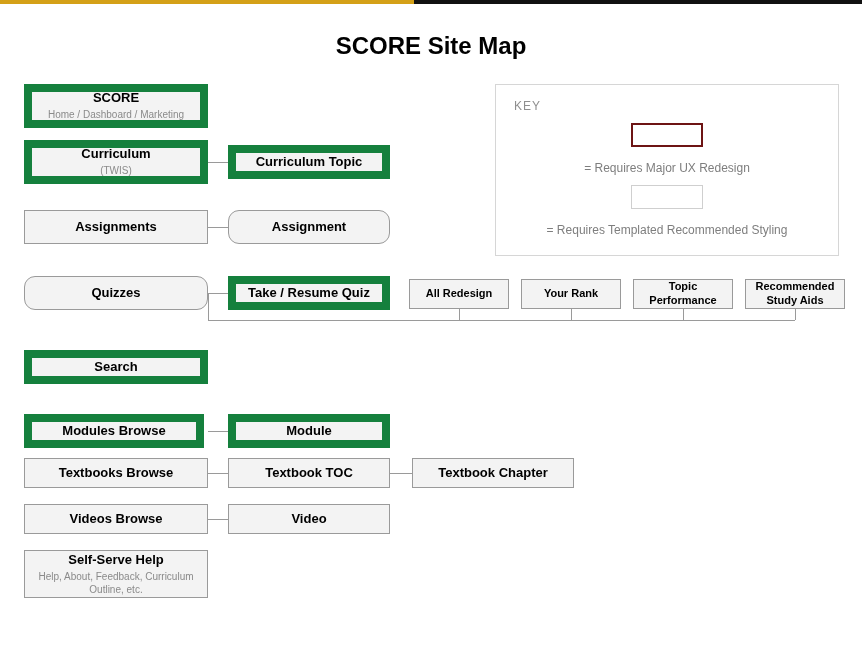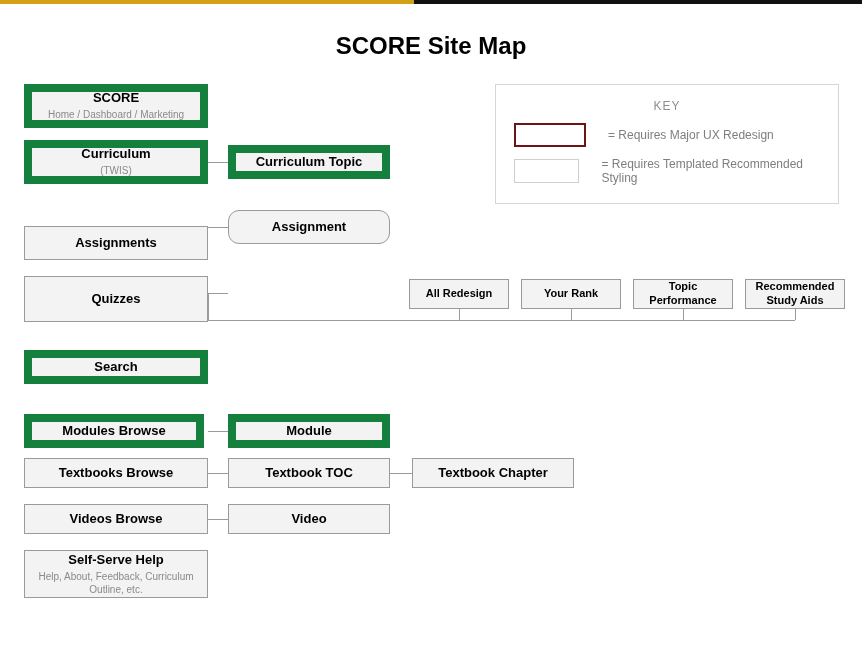--- a/index.html
+++ b/index.html
@@ -50,22 +50,22 @@
     .small .box-label { font-size: 11px; font-weight: 700; }
 
     .connector { position: absolute; background: #9a9a9a; }
 
     .legend {
       position: absolute;
       border: 1px solid #d6d6d6;
       background: #fff;
       padding: 14px 18px 18px 18px;
     }
-    .legend-title { text-align: center; font-size: 12px; color: #8f8f8f; letter-spacing: 1px; margin-bottom: 10px; }
-    .legend-row { display: flex; align-items: center; gap: 22px; margin-top: 10px; }
+    .legend-title { text-align: left; font-size: 12px; color: #8f8f8f; letter-spacing: 1px; margin-bottom: 10px; }
+    .legend-row { display: flex; align-items: center; gap: 14px; margin-top: 10px; flex-direction: column; }
     .legend-swatch { width: 72px; height: 24px; }
     .legend-swatch.red { border: 2px solid #6d1414; }
     .legend-swatch.grey { border: 1px solid #cfcfcf; }
     .legend-desc { font-size: 12px; color: #7e7e7e; }
   </style>
 </head>
 <body>
 
 <div class="topstrip"></div>
 <h1 class="title">SCORE Site Map</h1>
@@ -91,32 +91,35 @@
 
   <div class="box red" style="left:24px; top:62px; width:184px; height:44px;">
     <div class="box-label">Curriculum</div>
     <div class="box-sub">(TWIS)</div>
   </div>
   <div class="connector" style="left:208px; top:84px; width:20px; height:1px;"></div>
   <div class="box red" style="left:228px; top:67px; width:162px; height:34px;">
     <div class="box-label">Curriculum Topic</div>
   </div>
 
-  <div class="box" style="left:24px; top:132px; width:184px; height:34px;margin-top:16px;">
+  <div class="box" style="left:24px; top:132px; width:184px; height:34px;">
     <div class="box-label">Assignments</div>
   </div>
   <div class="connector" style="left:208px; top:149px; width:20px; height:1px;"></div>
   <div class="box" style="left:228px; top:132px; width:162px; height:34px;border-radius:11px;">
     <div class="box-label">Assignment</div>
   </div>
 
-  <div class="box" style="left:24px; top:198px; width:184px; height:46px;">
+  <div class="box" style="left:24px; top:198px; width:184px; height:34px;border-radius:11px;">
     <div class="box-label">Quizzes</div>
   </div>
   <div class="connector" style="left:208px; top:215px; width:20px; height:1px;"></div>
+  <div class="box red" style="left:228px; top:198px; width:162px; height:34px;">
+    <div class="box-label">Take / Resume Quiz</div>
+  </div>
   <div class="box small" style="left:409px; top:201px; width:100px; height:30px;">
     <div class="box-label">All Redesign</div>
   </div>
   <div class="box small" style="left:521px; top:201px; width:100px; height:30px;">
     <div class="box-label">Your Rank</div>
   </div>
   <div class="box small" style="left:633px; top:201px; width:100px; height:30px;">
     <div class="box-label">Topic Performance</div>
   </div>
   <div class="box small" style="left:745px; top:201px; width:100px; height:30px;">

